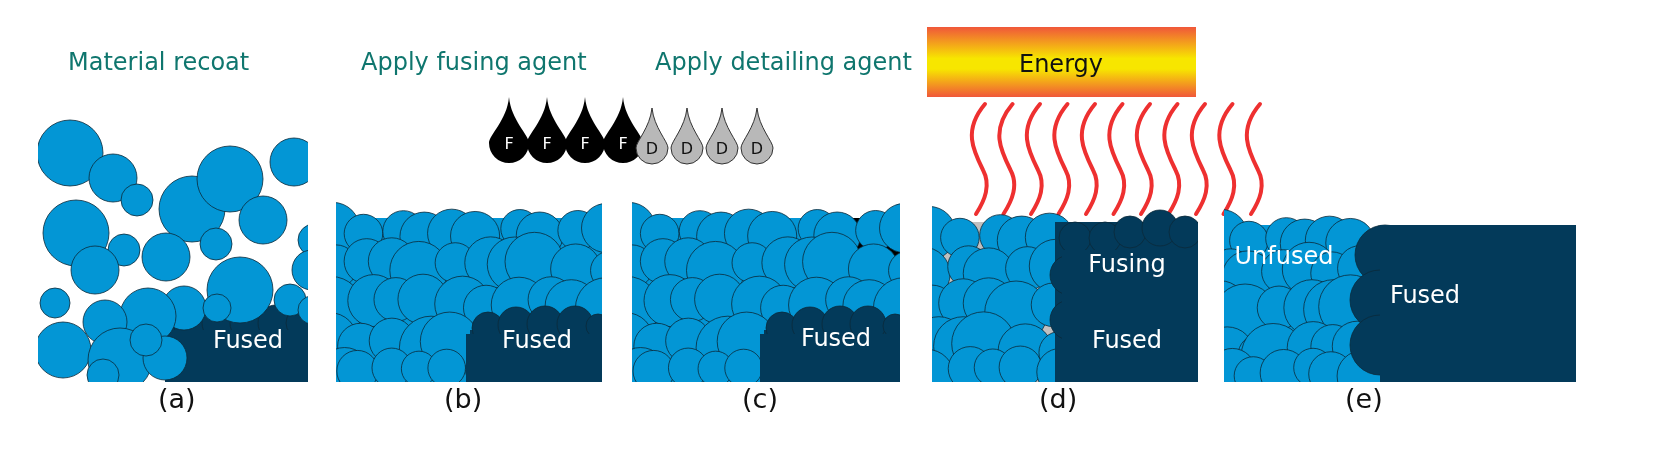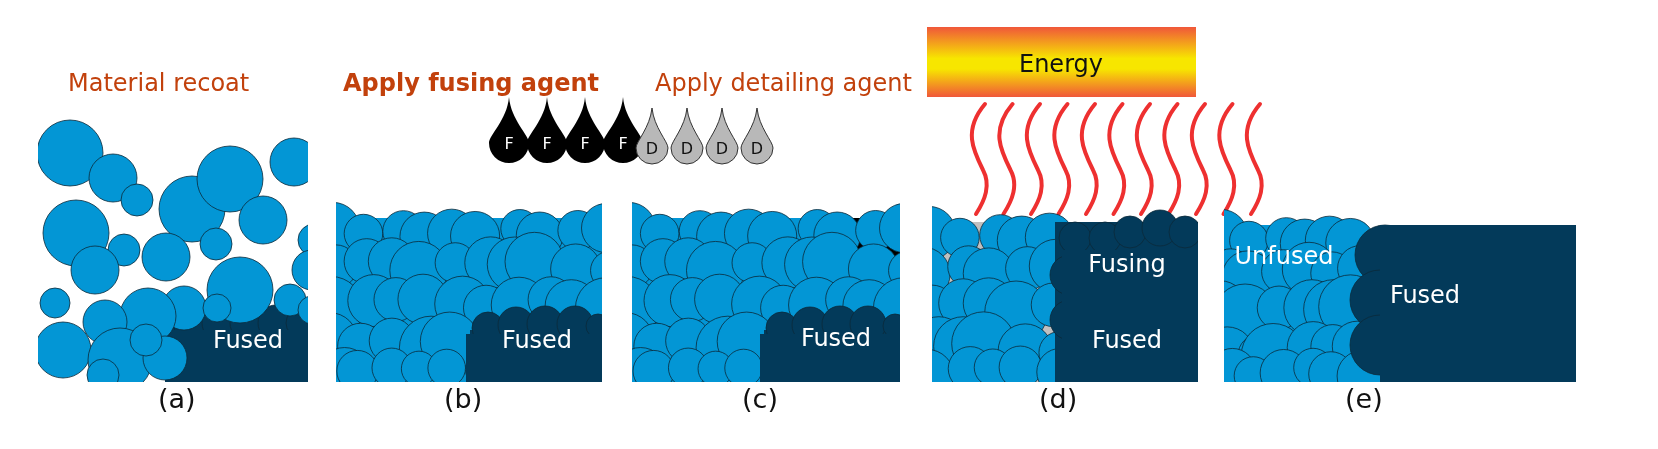--- a/index.html
+++ b/index.html
@@ -1,25 +1,25 @@
 <!DOCTYPE html>
 <html><head>
 <meta charset="utf-8">
 <style>
   html,body{margin:0;padding:0;background:#fff;}
   body{width:1658px;height:449px;overflow:hidden;position:relative;font-family:"DejaVu Sans",sans-serif;}
-  .title{position:absolute;top:48px;font-size:24px;color:#c2410c;white-space:nowrap;margin-top:21px;}
+  .title{position:absolute;top:48px;font-size:24px;color:#0f766e;white-space:nowrap;}
   .cap{position:absolute;top:383px;font-size:27px;color:#111;}
   svg{position:absolute;left:0;top:0;}
 </style>
 </head>
 <body>
 
 <div class="title" style="left:68px;">Material recoat</div>
-<div class="title" style="left:343px;font-weight:bold;">Apply fusing agent</div>
+<div class="title" style="left:361px;">Apply fusing agent</div>
 <div class="title" style="left:655px;">Apply detailing agent</div>
 
 <svg width="1658" height="449">
   <defs>
     <linearGradient id="eg" x1="0" y1="0" x2="0" y2="1">
       <stop offset="0" stop-color="#f0573a"></stop>
       <stop offset="0.45" stop-color="#f7e600"></stop>
       <stop offset="0.6" stop-color="#f7e600"></stop>
       <stop offset="1" stop-color="#f0573a"></stop>
     </linearGradient>

